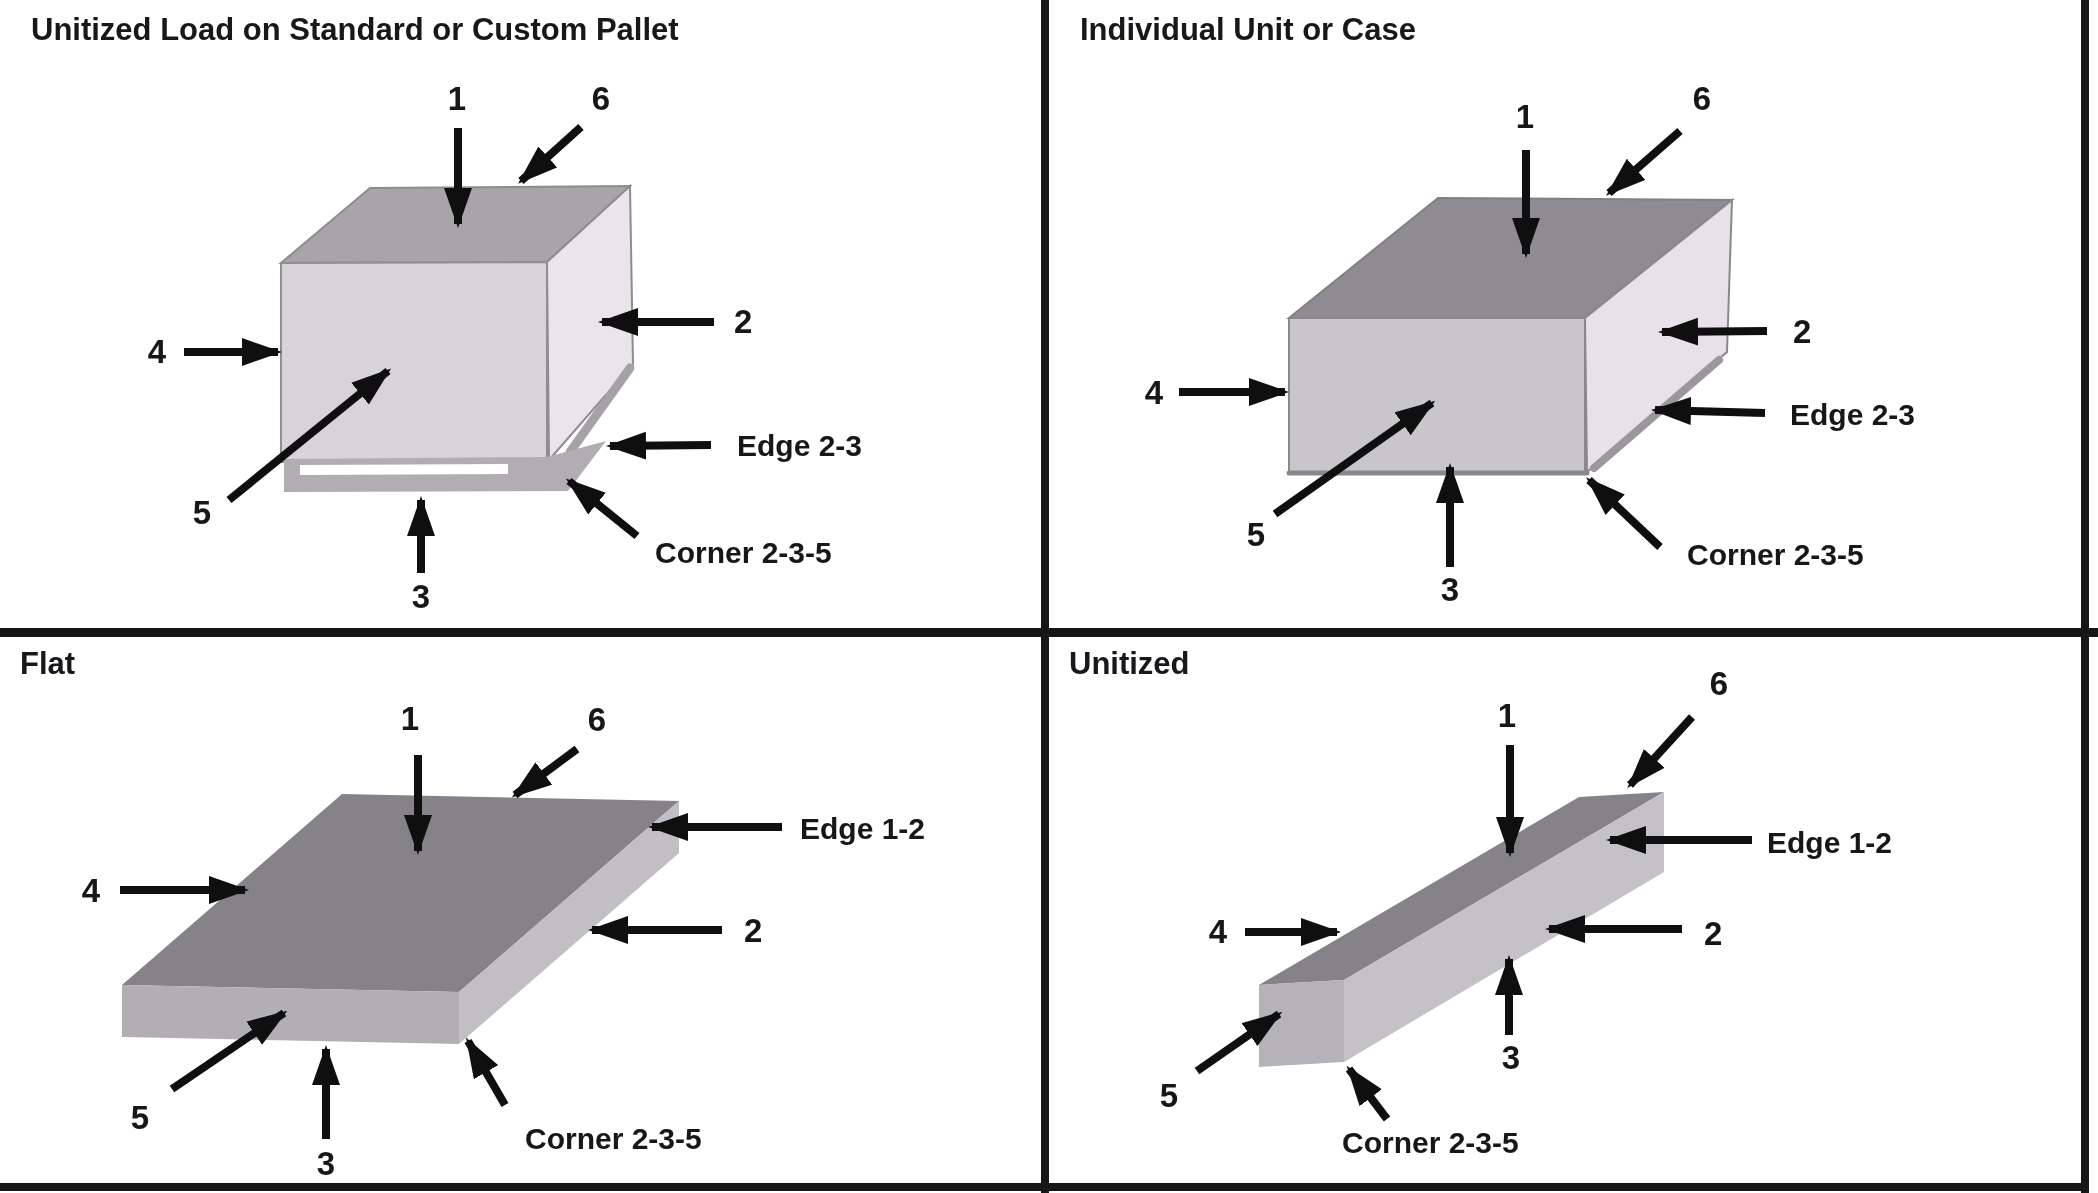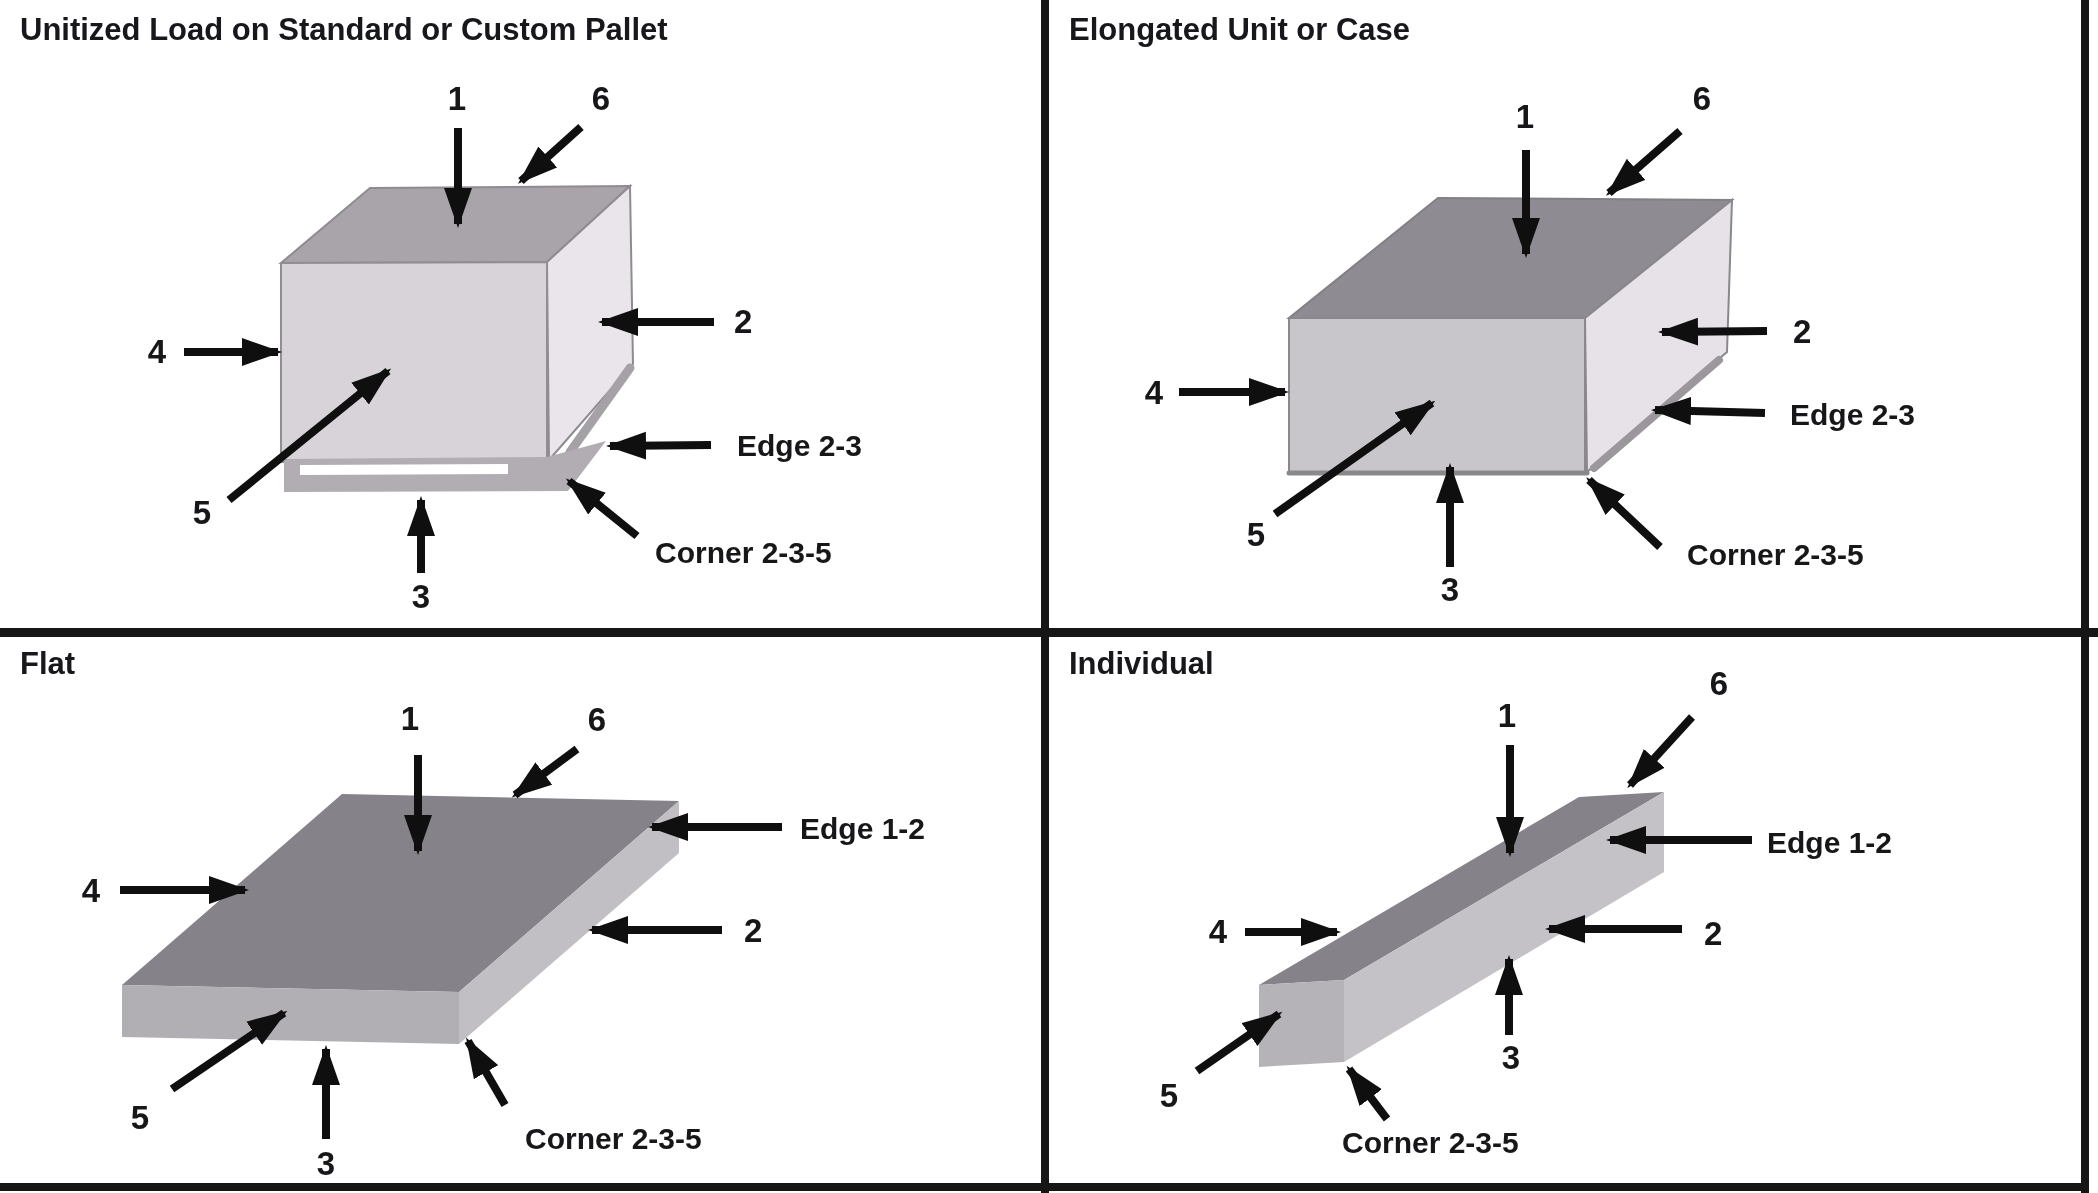--- a/index.html
+++ b/index.html
@@ -12,21 +12,21 @@
   .hdiv{grid-column:1/6;grid-row:2;background:#161616;}
   .rborder{grid-column:4;grid-row:1/6;background:#161616;}
   .bborder{grid-column:1/5;grid-row:4;background:#161616;}
   .panel{position:relative;background:#ffffff;overflow:hidden;}
   .p1{grid-column:1;grid-row:1;}
   .p2{grid-column:3;grid-row:1;}
   .p3{grid-column:1;grid-row:3;}
   .p4{grid-column:3;grid-row:3;}
   .panel-title{position:absolute;left:20px;font-weight:bold;font-size:31px;color:#17171c;
                letter-spacing:0px;white-space:nowrap;}
-  .row1 .panel-title{top:12px;}
+  .row1 .panel-title{top:12px;margin-left:11px;}
   .row2 .panel-title{top:9px;}
   svg.diagram{position:absolute;left:0;top:0;width:100%;height:100%;display:block;}
 </style>
 </head>
 <body>
 
 <div class="stage">
   <div class="grid">
     <div class="panel p1 row1">
       <svg class="diagram" viewBox="0 0 1041 628">
@@ -82,21 +82,21 @@
           <line x1="401" y1="567" x2="401" y2="467" stroke="#0f0f0f" stroke-width="8" marker-end="url(#ah-individual-unit)"></line>
           <text x="476" y="128" text-anchor="middle" fill="#17171a" font-family="&quot;Liberation Sans&quot;, sans-serif" font-weight="bold" font-size="33">1</text>
           <text x="653" y="110" text-anchor="middle" fill="#17171a" font-family="&quot;Liberation Sans&quot;, sans-serif" font-weight="bold" font-size="33">6</text>
           <text x="744" y="343" text-anchor="start" fill="#17171a" font-family="&quot;Liberation Sans&quot;, sans-serif" font-weight="bold" font-size="33">2</text>
           <text x="114" y="404" text-anchor="end" fill="#17171a" font-family="&quot;Liberation Sans&quot;, sans-serif" font-weight="bold" font-size="33">4</text>
           <text x="207" y="546" text-anchor="middle" fill="#17171a" font-family="&quot;Liberation Sans&quot;, sans-serif" font-weight="bold" font-size="33">5</text>
           <text x="741" y="425" text-anchor="start" fill="#17171a" font-family="&quot;Liberation Sans&quot;, sans-serif" font-weight="bold" font-size="30">Edge 2-3</text>
           <text x="638" y="565" text-anchor="start" fill="#17171a" font-family="&quot;Liberation Sans&quot;, sans-serif" font-weight="bold" font-size="30">Corner 2-3-5</text>
           <text x="401" y="601" text-anchor="middle" fill="#17171a" font-family="&quot;Liberation Sans&quot;, sans-serif" font-weight="bold" font-size="33">3</text>
         </svg>
-      <div class="panel-title">Elongated Unit or Case</div>
+      <div class="panel-title">Individual Unit or Case</div>
     </div>
     <div class="panel p3 row2">
       <svg class="diagram" viewBox="0 0 1041 546">
           <defs>
             <marker id="ah-flat" viewBox="0 0 10 7" refX="9" refY="3.5" markerWidth="5" markerHeight="3.6" orient="auto-start-reverse" markerUnits="strokeWidth">
               <path d="M0,0 L10,3.5 L0,7 Z" fill="#0f0f0f"></path>
             </marker>
           </defs>
           <polygon points="122,348 342,157 679,164 459,355" fill="#85828a" stroke="none" stroke-width="0"></polygon>
           <polygon points="122,348 459,355 459,407 122,400" fill="#b2afb4" stroke="none" stroke-width="0"></polygon>
@@ -140,20 +140,20 @@
           <line x1="338" y1="482" x2="300" y2="432" stroke="#0f0f0f" stroke-width="8" marker-end="url(#ah-elongated)"></line>
           <text x="458" y="90" text-anchor="middle" fill="#17171a" font-family="&quot;Liberation Sans&quot;, sans-serif" font-weight="bold" font-size="33">1</text>
           <text x="670" y="58" text-anchor="middle" fill="#17171a" font-family="&quot;Liberation Sans&quot;, sans-serif" font-weight="bold" font-size="33">6</text>
           <text x="718" y="216" text-anchor="start" fill="#17171a" font-family="&quot;Liberation Sans&quot;, sans-serif" font-weight="bold" font-size="30">Edge 1-2</text>
           <text x="655" y="308" text-anchor="start" fill="#17171a" font-family="&quot;Liberation Sans&quot;, sans-serif" font-weight="bold" font-size="33">2</text>
           <text x="178" y="306" text-anchor="end" fill="#17171a" font-family="&quot;Liberation Sans&quot;, sans-serif" font-weight="bold" font-size="33">4</text>
           <text x="462" y="432" text-anchor="middle" fill="#17171a" font-family="&quot;Liberation Sans&quot;, sans-serif" font-weight="bold" font-size="33">3</text>
           <text x="120" y="470" text-anchor="middle" fill="#17171a" font-family="&quot;Liberation Sans&quot;, sans-serif" font-weight="bold" font-size="33">5</text>
           <text x="293" y="516" text-anchor="start" fill="#17171a" font-family="&quot;Liberation Sans&quot;, sans-serif" font-weight="bold" font-size="30">Corner 2-3-5</text>
         </svg>
-      <div class="panel-title">Individual</div>
+      <div class="panel-title">Unitized</div>
     </div>
     <div class="vdiv"></div>
     <div class="hdiv"></div>
     <div class="rborder"></div>
     <div class="bborder"></div>
   </div>
 </div>
 
 </body></html>

